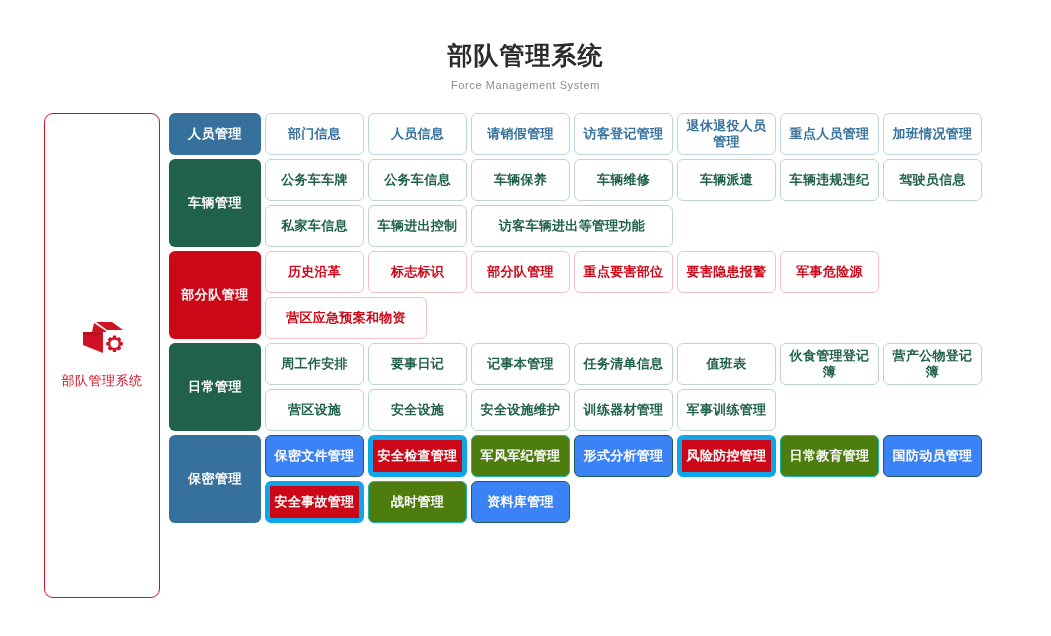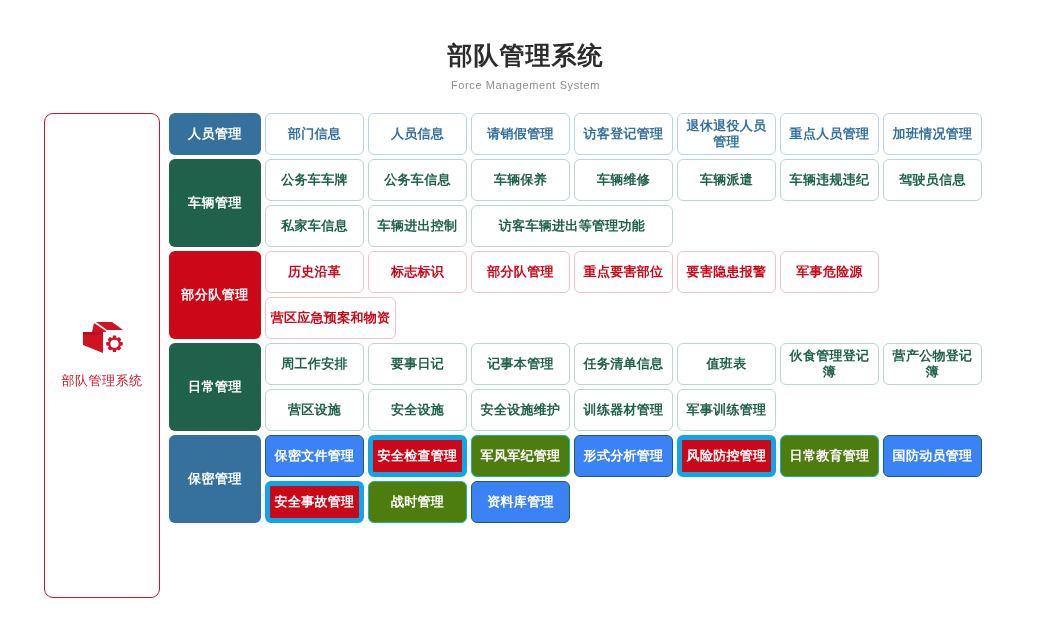--- a/index.html
+++ b/index.html
@@ -59,21 +59,21 @@
 
   .chip{
     height:42px;box-sizing:border-box;border-radius:6px;
     display:flex;align-items:center;justify-content:center;text-align:center;
     font-size:13px;font-weight:bold;line-height:1.2;
     margin-right:4px;padding:2px 4px;letter-spacing:.3px;
     flex:0 0 auto;width:99px;background:#ffffff;
   }
   .chip:last-child{margin-right:0;}
   .chip.w2{width:202px;}
-  .chip.w15{width:131px;}
+  .chip.w15{width:162px;}
 
   
   .chip.o-blue{border:1px solid #bcd4e6;color:#35719c;}
   .chip.o-green{border:1px solid #bcd6cb;color:#20614b;}
   .chip.o-red{border:1px solid #f2c2c7;color:#cc0818;}
 
   
   .chip.f-blue{background:#4d7c0f;border:1px solid #14b8a6;color:#fff;}
   .chip.f-green{background:#3b82f6;border:1px solid #20614b;color:#fff;}
   .chip.f-red{background:#cc0818;border:5px solid #0ea5e9;color:#fff;}

